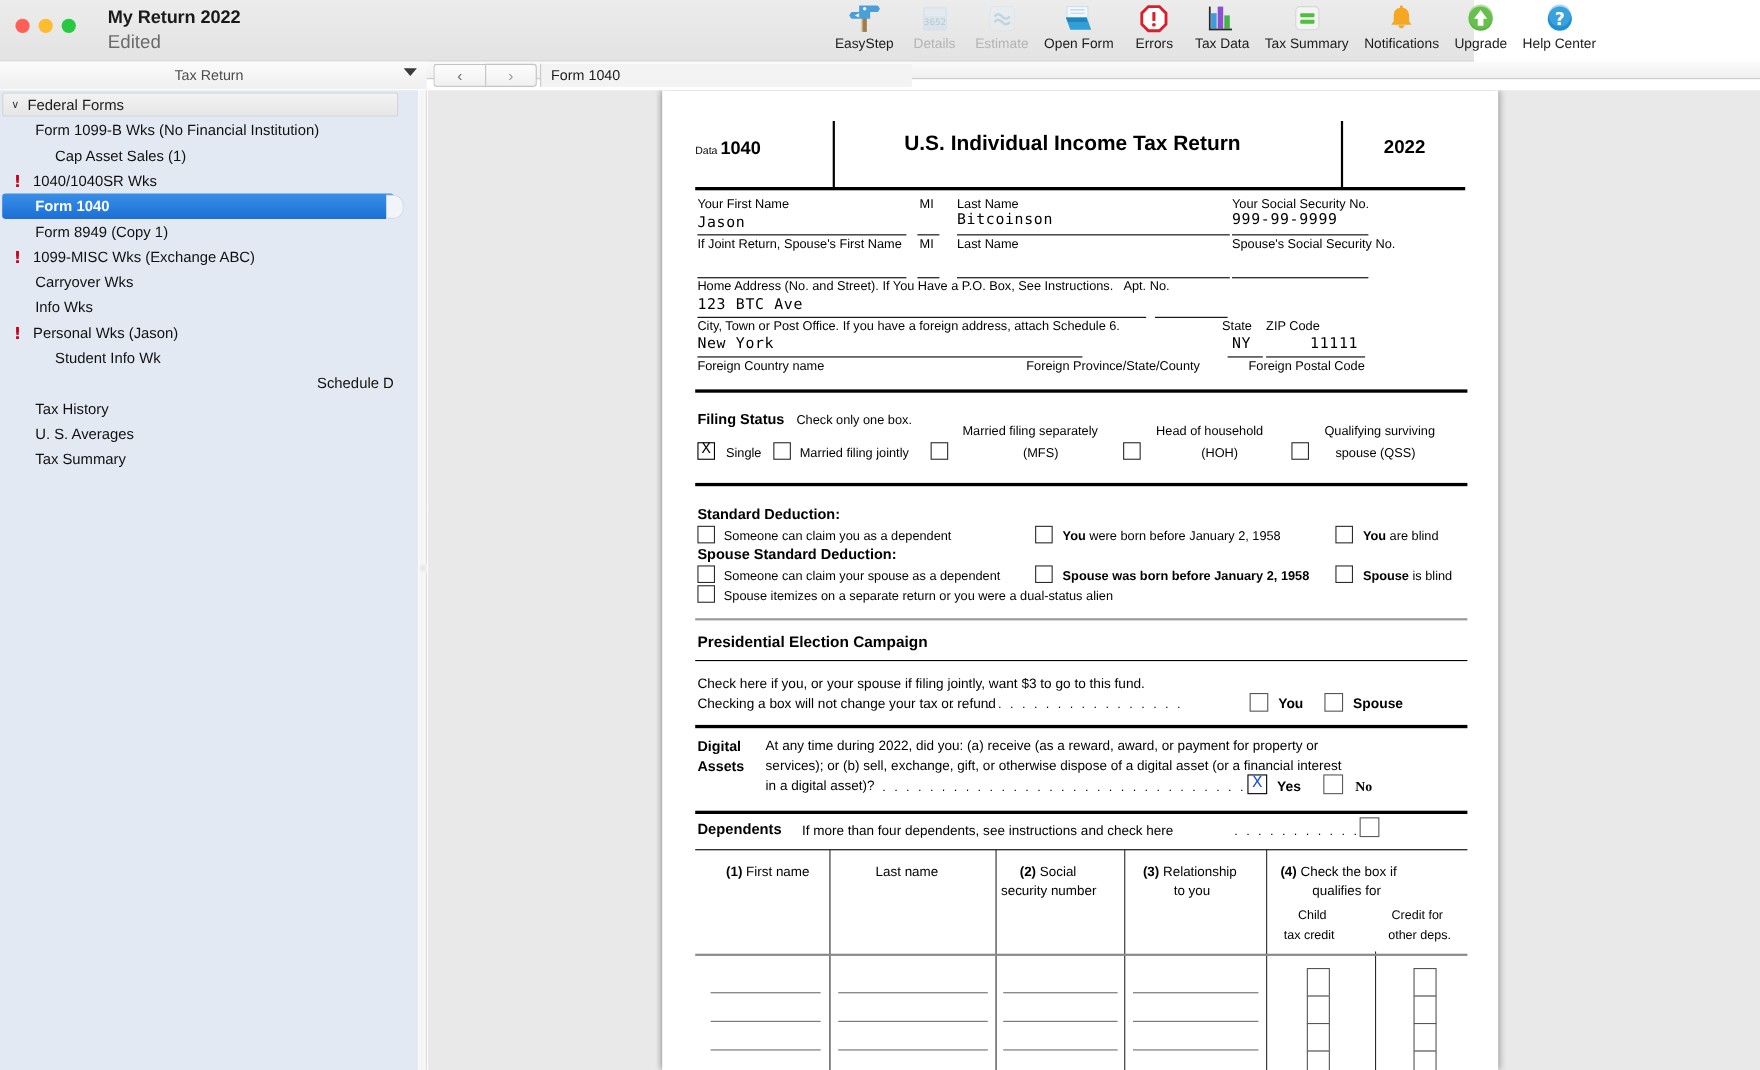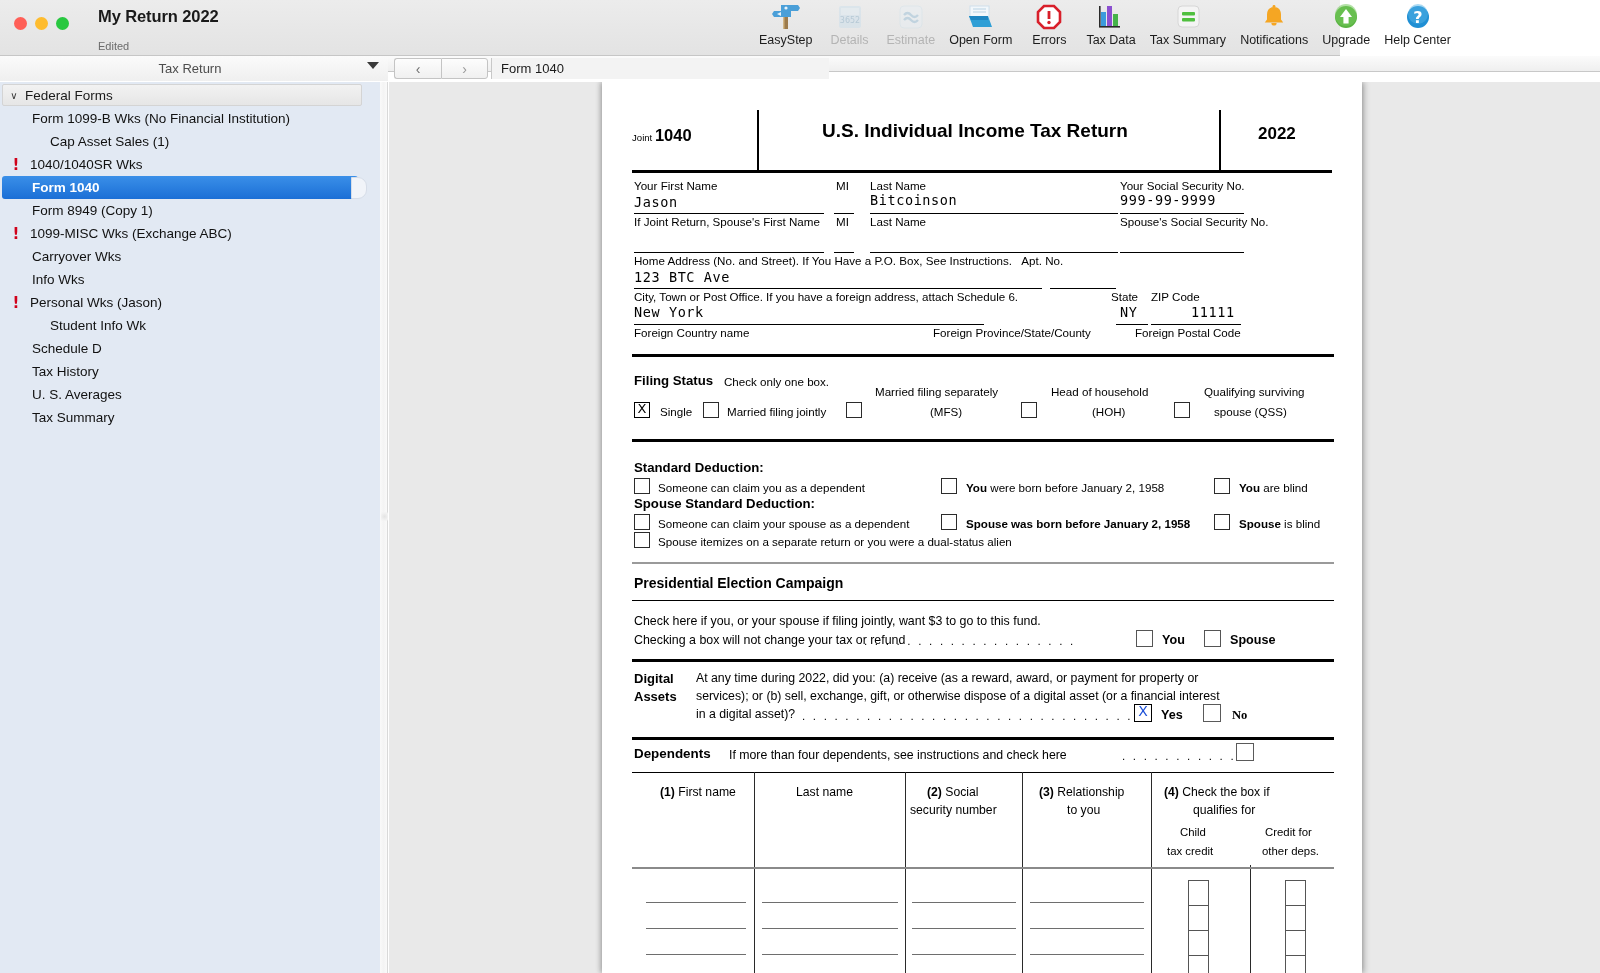--- a/index.html
+++ b/index.html
@@ -21,22 +21,22 @@
   .tl.red    { background: #ff5f57; }
   .tl.yellow { background: #febc2e; }
   .tl.green  { background: #28c840; }
 
   #doc-title {
     position: absolute; left: 98px; top: 7px;
     font-size: 16.5px; font-weight: bold; color: #1a1a1a;
     letter-spacing: -0.1px;
   }
   #doc-sub {
-    position: absolute; left: 98px; top: 40px;
-    font-size: 11px; color: #6b6b6b;
+    position: absolute; left: 98px; top: 29px;
+    font-size: 17px; color: #6b6b6b;
   }
 
   #toolbar {
     position: absolute; left: 752px; top: 0; height: 56px;
     display: flex; align-items: flex-start;
   }
   .tb-item {
     width: auto; min-width: 60px; padding: 2px 7px 0 7px;
     display: flex; flex-direction: column; align-items: center;
     text-align: center;
@@ -360,21 +360,21 @@
   <div class="tree-item indent1" style="margin-left:2px;">
     <span class="tlabel">Info Wks</span>
   </div>
   <div class="tree-item" style="margin-left:2px;">
     <span class="bang">!</span>
     <span class="tlabel">Personal Wks (Jason)</span>
   </div>
   <div class="tree-item indent2" style="margin-left:2px;text-align:right;">
     <span class="tlabel">Student Info Wk</span>
   </div>
-  <div class="tree-item indent1" style="margin-left:2px;">
+  <div class="tree-item indent1" style="margin-left:2px;justify-content:flex-end;">
     <span class="tlabel">Schedule D</span>
   </div>
   <div class="tree-item indent1" style="margin-left:2px;">
     <span class="tlabel">Tax History</span>
   </div>
   <div class="tree-item indent1" style="margin-left:2px;">
     <span class="tlabel">U. S. Averages</span>
   </div>
   <div class="tree-item indent1" style="margin-left:2px;">
     <span class="tlabel">Tax Summary</span>
@@ -383,21 +383,21 @@
 
 <div id="splitter">
   <div id="splitter-dot"></div>
 </div>
 
 <div id="canvas">
   <div id="page">
     <div id="form">
 
       <div class="hdr-formno" style="left:30px; top:44px;">
-        <span>Joint</span>
+        <span>Data</span>
         <b>1040</b>
       </div>
       <div class="vrule" style="left:155px; top:28px; height:60px;"></div>
       <div class="lbl b" style="left:220px; top:38px; font-size:19px;">U.S. Individual Income Tax Return</div>
       <div class="vrule" style="left:617px; top:28px; height:60px;"></div>
       <div class="lbl b" style="left:656px; top:42px; font-size:17px;">2022</div>
       <div class="rule thick" style="left:30px; top:88px; width:700px;"></div>
 
       <div class="lbl" style="left:32px; top:97px;">Your First Name</div>
       <div class="val" style="left:32px; top:112px;">Jason</div>

